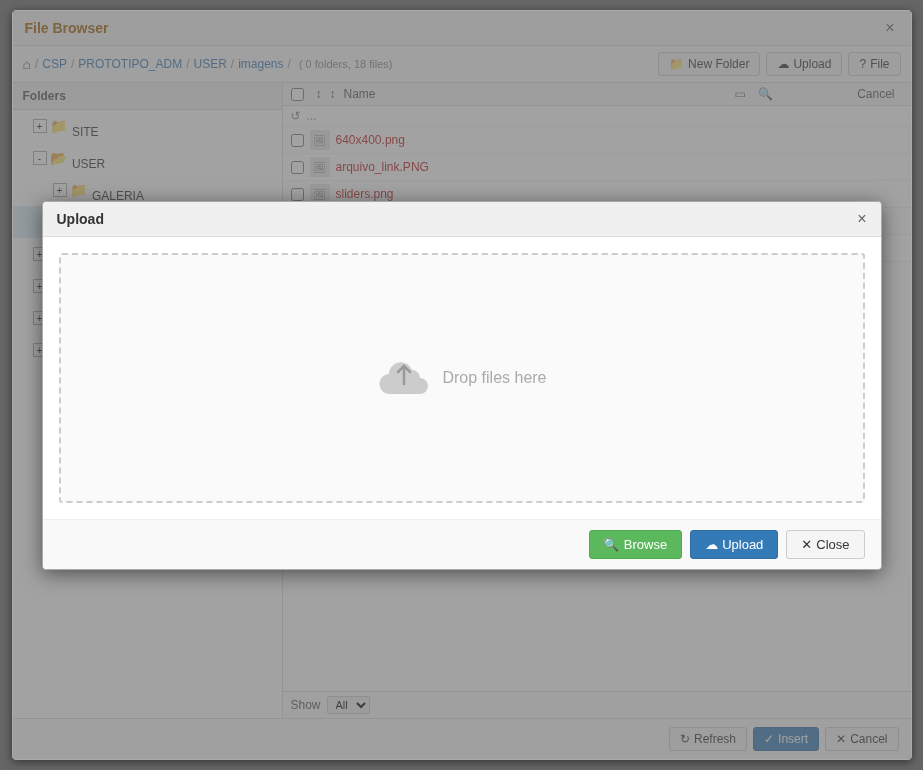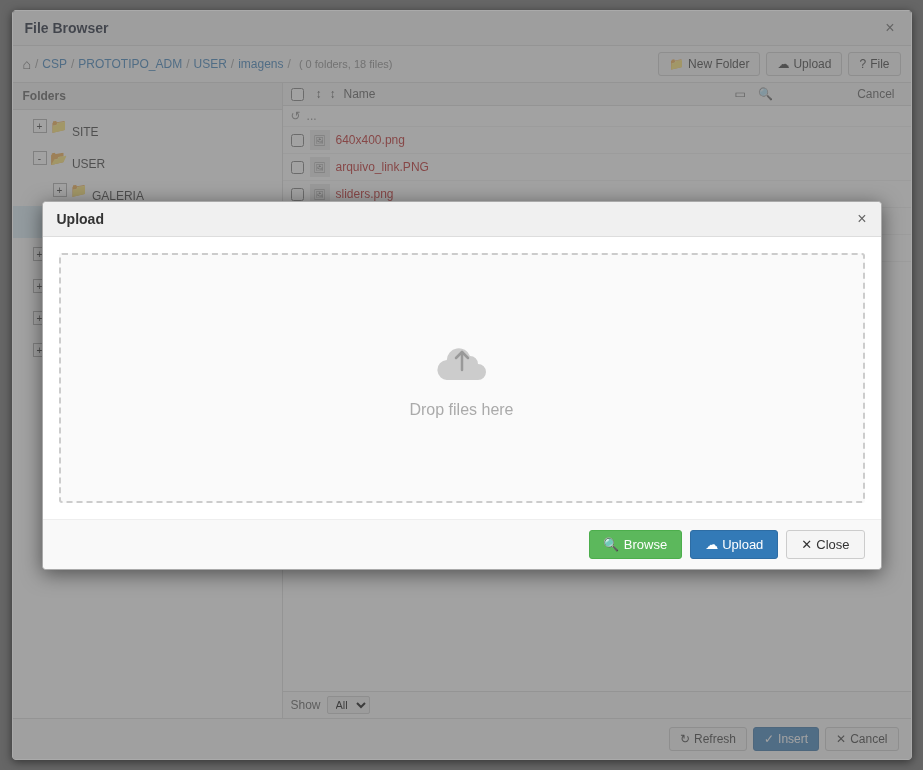--- a/index.html
+++ b/index.html
@@ -34,21 +34,21 @@
       padding: 8px 12px;
       display: flex;
       align-items: center;
       justify-content: space-between;
       border-radius: 4px 4px 0 0;
     }
 
     .window-title {
       font-weight: bold;
       font-size: 14px;
-      color: #0f172a;
+      color: #a16207;
     }
 
     .window-close-btn {
       background: none;
       border: none;
       font-size: 16px;
       cursor: pointer;
       color: #666;
       padding: 0 4px;
     }
@@ -329,21 +329,20 @@
     }
 
     .upload-drop-zone {
       margin: 16px;
       border: 2px dashed #ccc;
       background: #fafafa;
       height: 250px;
       display: flex;
       align-items: center;
       justify-content: center;
-      flex-direction: column;
       gap: 10px;
       color: #aaa;
       border-radius: 3px;
     }
 
     .upload-cloud-icon {
       font-size: 48px;
       color: #bbb;
     }
 

